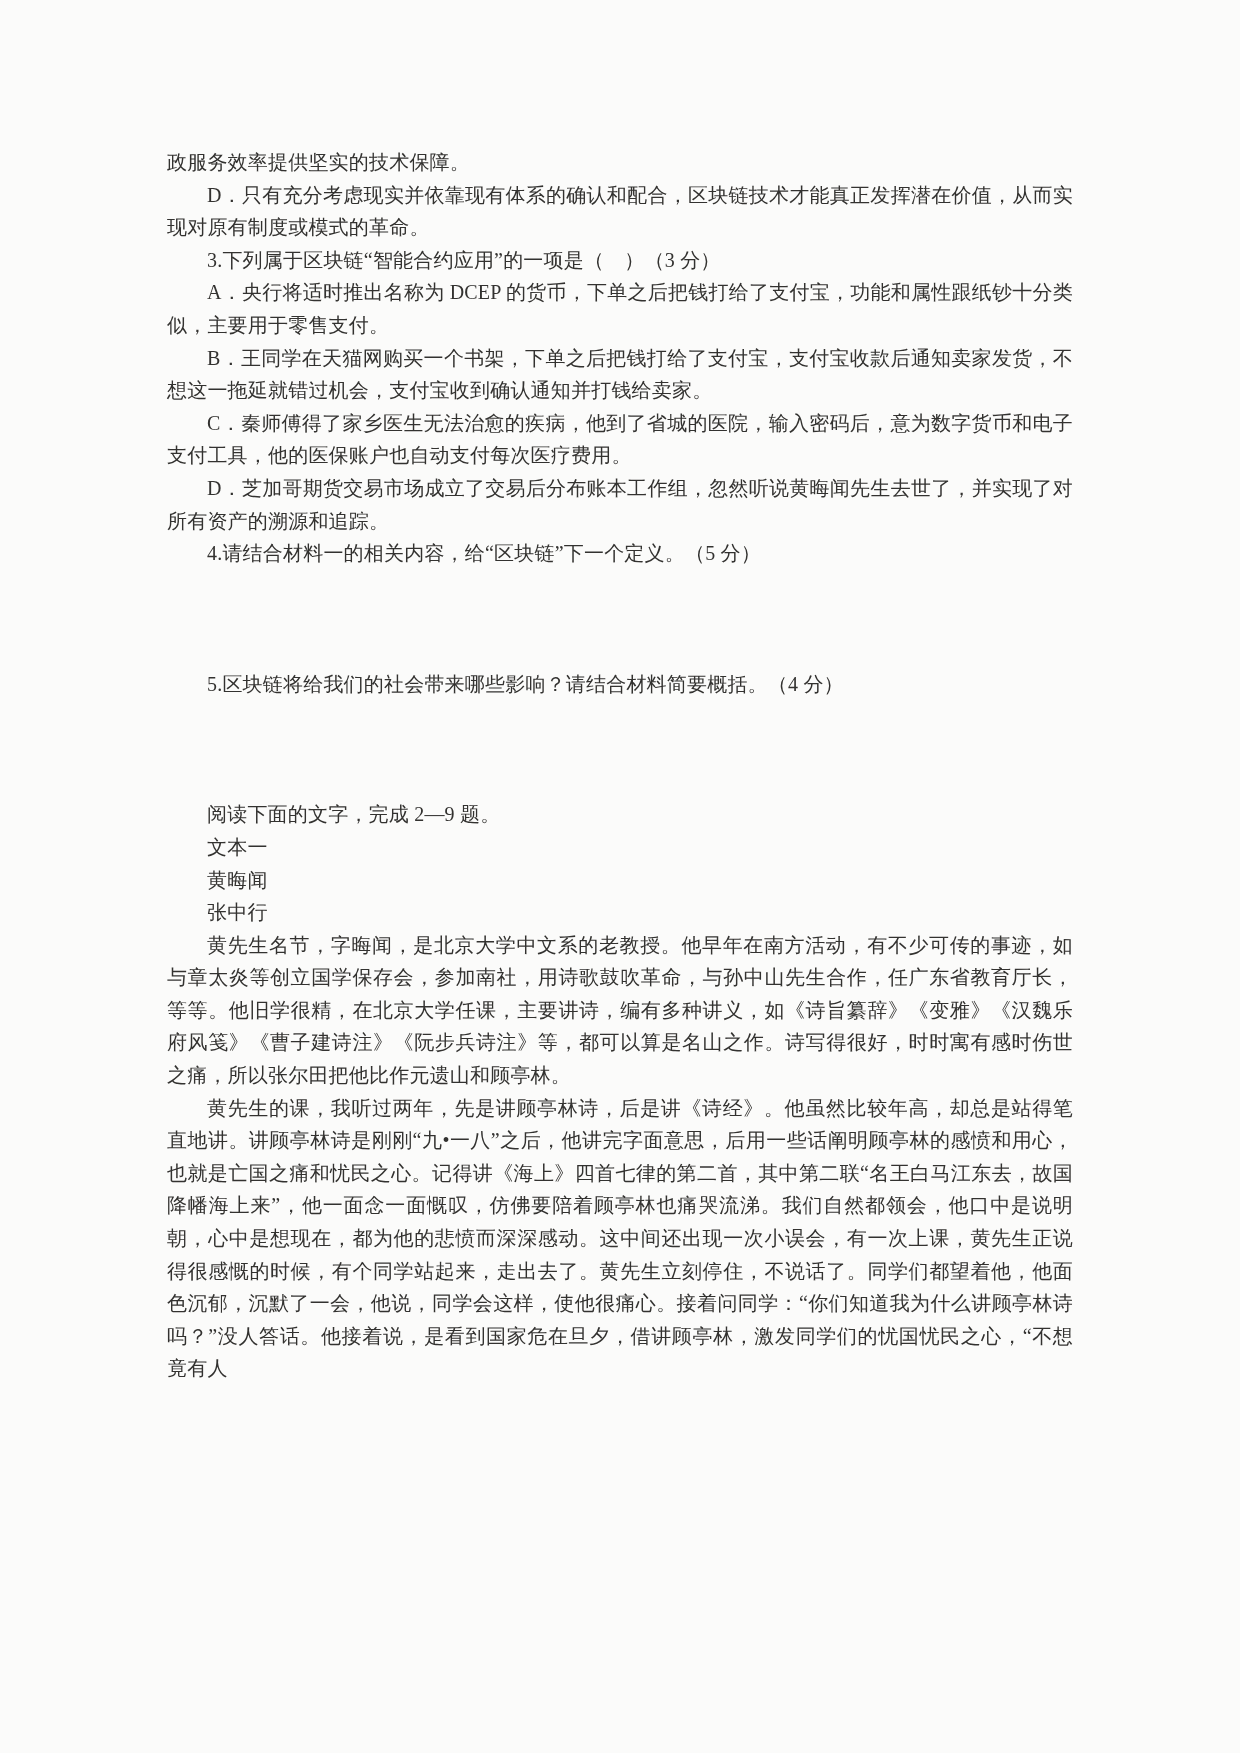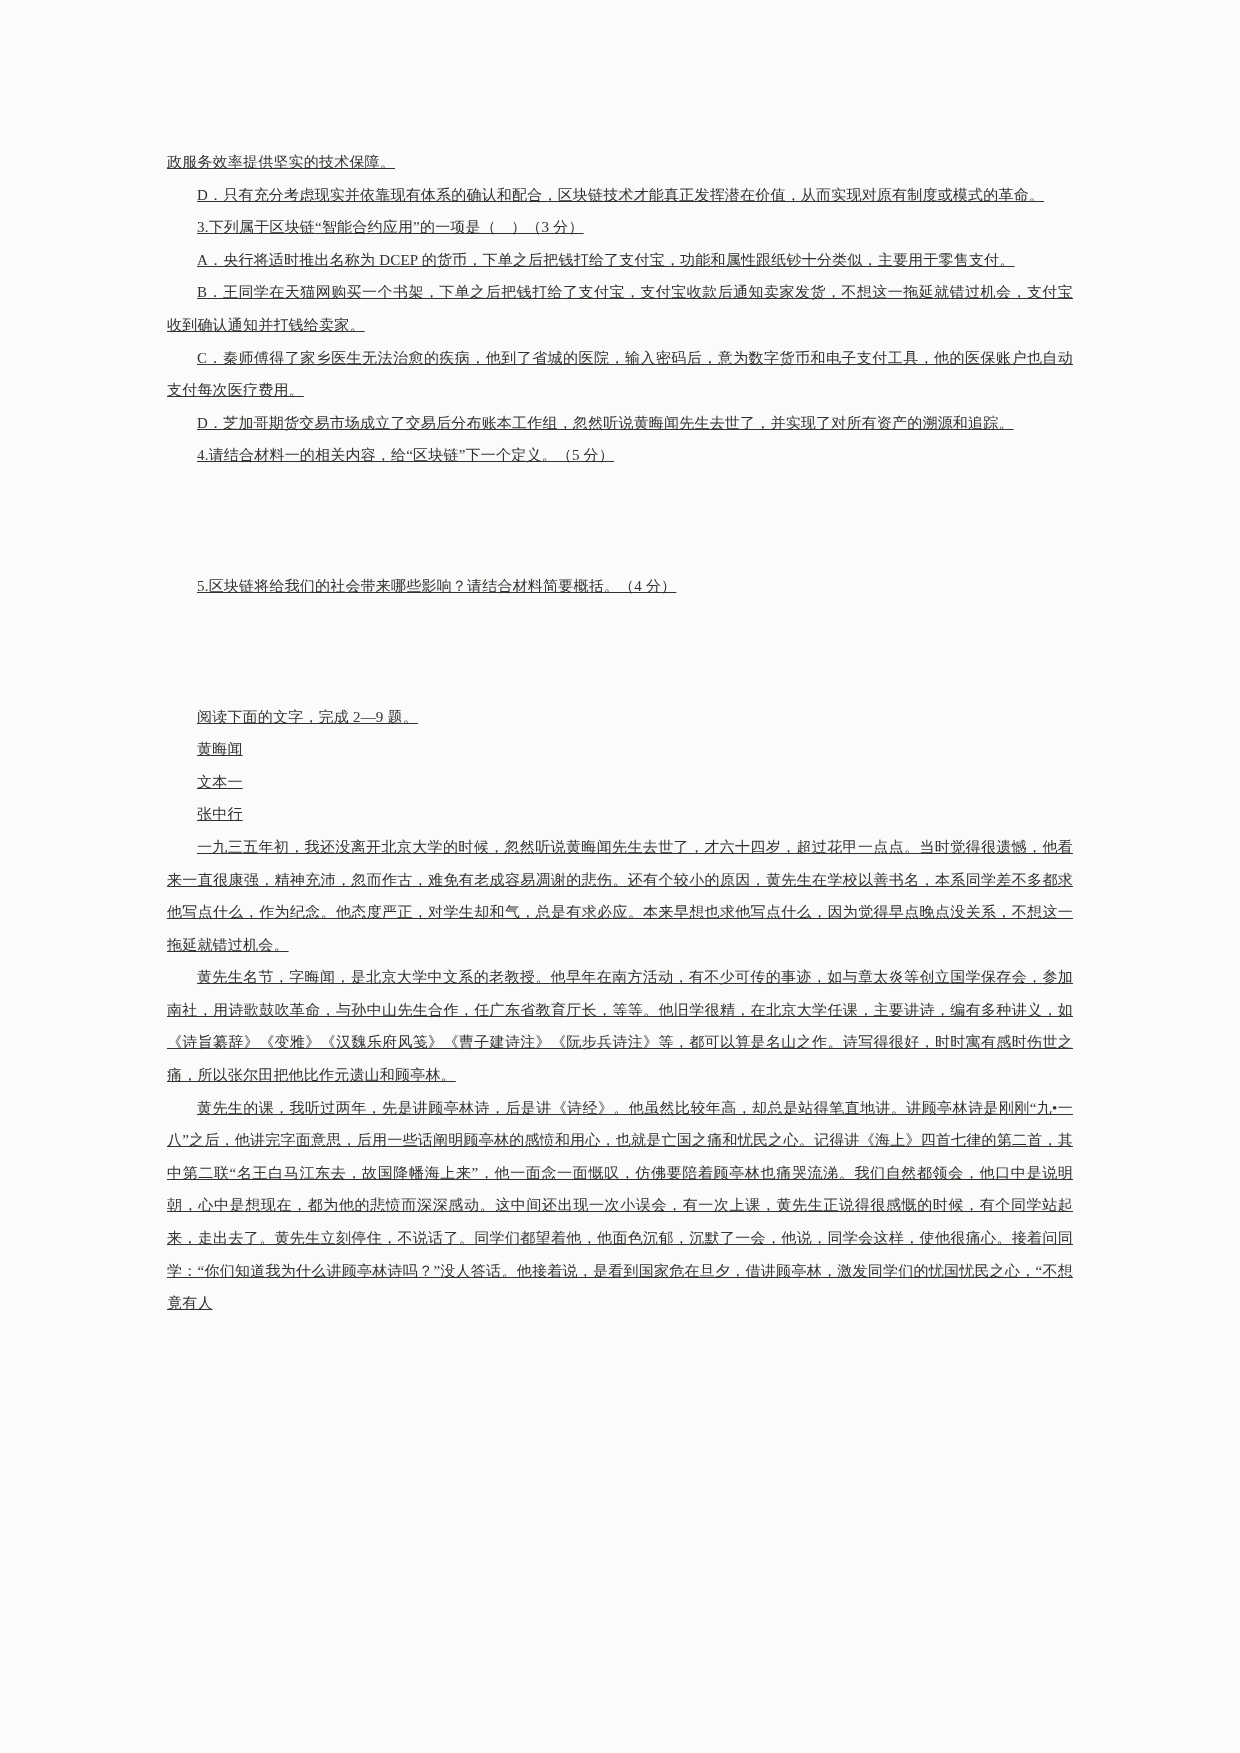--- a/index.html
+++ b/index.html
@@ -14,26 +14,25 @@
     margin: 0 auto;
     background: #fbfbfa;
     overflow: hidden;
     font-family: "Liberation Serif", "DejaVu Serif", serif;
   }
   .content {
     position: absolute;
     left: 167px;
     top: 146px;
     width: 906px;
-    font-size: 15px;
+    font-size: 20px;
     line-height: 32.6px;
     color: #333230;
     text-align: justify;
     letter-spacing: 0.2px;
-    text-decoration: underline;
   }
   .content p {
     margin: 0;
     padding: 0;
   }
   .para {
     text-indent: 2em;
   }
   .cont {
     text-indent: 0;
@@ -52,20 +51,19 @@
       <p class="para">3.下列属于区块链“智能合约应用”的一项是（　）（3 分）</p>
       <p class="para">A．央行将适时推出名称为 DCEP 的货币，下单之后把钱打给了支付宝，功能和属性跟纸钞十分类似，主要用于零售支付。</p>
       <p class="para">B．王同学在天猫网购买一个书架，下单之后把钱打给了支付宝，支付宝收款后通知卖家发货，不想这一拖延就错过机会，支付宝收到确认通知并打钱给卖家。</p>
       <p class="para">C．秦师傅得了家乡医生无法治愈的疾病，他到了省城的医院，输入密码后，意为数字货币和电子支付工具，他的医保账户也自动支付每次医疗费用。</p>
       <p class="para">D．芝加哥期货交易市场成立了交易后分布账本工作组，忽然听说黄晦闻先生去世了，并实现了对所有资产的溯源和追踪。</p>
       <p class="para">4.请结合材料一的相关内容，给“区块链”下一个定义。（5 分）</p>
       <div class="answer-space"></div>
       <p class="para">5.区块链将给我们的社会带来哪些影响？请结合材料简要概括。（4 分）</p>
       <div class="answer-space"></div>
       <p class="para">阅读下面的文字，完成 2—9 题。</p>
+      <p class="para">文本一</p>
       <p class="para">黄晦闻</p>
-      <p class="para">文本一</p>
       <p class="para">张中行</p>
-      <p class="para">一九三五年初，我还没离开北京大学的时候，忽然听说黄晦闻先生去世了，才六十四岁，超过花甲一点点。当时觉得很遗憾，他看来一直很康强，精神充沛，忽而作古，难免有老成容易凋谢的悲伤。还有个较小的原因，黄先生在学校以善书名，本系同学差不多都求他写点什么，作为纪念。他态度严正，对学生却和气，总是有求必应。本来早想也求他写点什么，因为觉得早点晚点没关系，不想这一拖延就错过机会。</p>
       <p class="para">黄先生名节，字晦闻，是北京大学中文系的老教授。他早年在南方活动，有不少可传的事迹，如与章太炎等创立国学保存会，参加南社，用诗歌鼓吹革命，与孙中山先生合作，任广东省教育厅长，等等。他旧学很精，在北京大学任课，主要讲诗，编有多种讲义，如《诗旨纂辞》《变雅》《汉魏乐府风笺》《曹子建诗注》《阮步兵诗注》等，都可以算是名山之作。诗写得很好，时时寓有感时伤世之痛，所以张尔田把他比作元遗山和顾亭林。</p>
       <p class="para">黄先生的课，我听过两年，先是讲顾亭林诗，后是讲《诗经》。他虽然比较年高，却总是站得笔直地讲。讲顾亭林诗是刚刚“九•一八”之后，他讲完字面意思，后用一些话阐明顾亭林的感愤和用心，也就是亡国之痛和忧民之心。记得讲《海上》四首七律的第二首，其中第二联“名王白马江东去，故国降幡海上来”，他一面念一面慨叹，仿佛要陪着顾亭林也痛哭流涕。我们自然都领会，他口中是说明朝，心中是想现在，都为他的悲愤而深深感动。这中间还出现一次小误会，有一次上课，黄先生正说得很感慨的时候，有个同学站起来，走出去了。黄先生立刻停住，不说话了。同学们都望着他，他面色沉郁，沉默了一会，他说，同学会这样，使他很痛心。接着问同学：“你们知道我为什么讲顾亭林诗吗？”没人答话。他接着说，是看到国家危在旦夕，借讲顾亭林，激发同学们的忧国忧民之心，“不想竟有人</p>
     </div>
 </div>
 
 </body></html>

